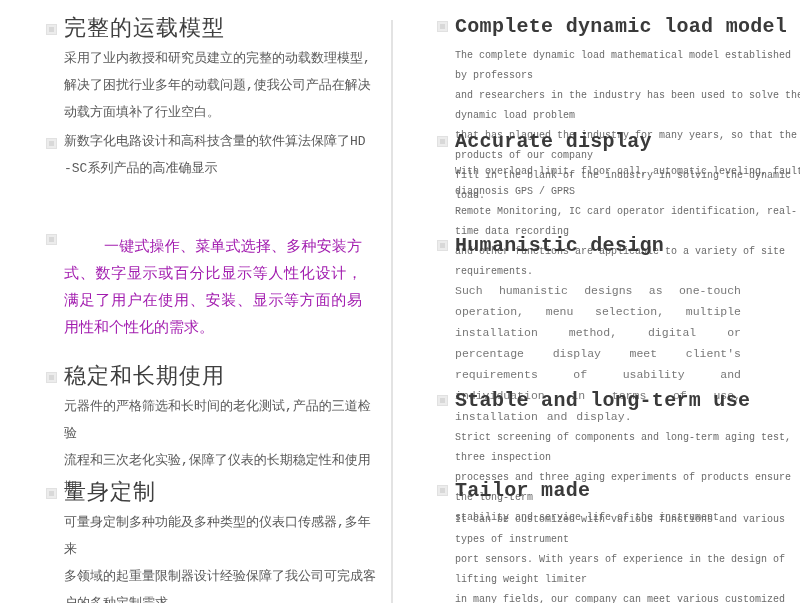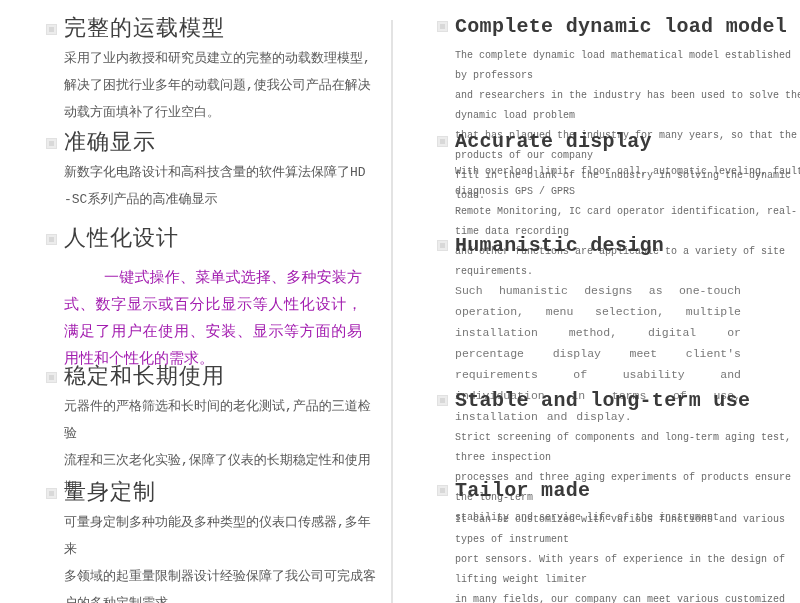--- a/index.html
+++ b/index.html
@@ -116,30 +116,28 @@
     <h2 class="zh-title">完整的运载模型</h2>
     <p class="zh-body">采用了业内教授和研究员建立的完整的动载数理模型,
 解决了困扰行业多年的动载问题,使我公司产品在解决
 动载方面填补了行业空白。</p>
   </section>
 
   <section class="sec l2">
     <span class="bullet">
         <span class="bullet-core"></span>
       </span>
-    <h2 class="zh-title">准确显示</h2>
     <p class="zh-body">新数字化电路设计和高科技含量的软件算法保障了HD
 -SC系列产品的高准确显示</p>
   </section>
 
   <section class="sec l3">
     <span class="bullet">
         <span class="bullet-core"></span>
       </span>
-    <h2 class="zh-title">人性化设计</h2>
     <p class="zh-body">一键式操作、菜单式选择、多种安装方式、数字显示或百分比显示等人性化设计，满足了用户在使用、安装、显示等方面的易用性和个性化的需求。</p>
   </section>
 
   <section class="sec l4">
     <span class="bullet">
         <span class="bullet-core"></span>
       </span>
     <h2 class="zh-title">稳定和长期使用</h2>
     <p class="zh-body">元器件的严格筛选和长时间的老化测试,产品的三道检验
 流程和三次老化实验,保障了仪表的长期稳定性和使用期</p>

